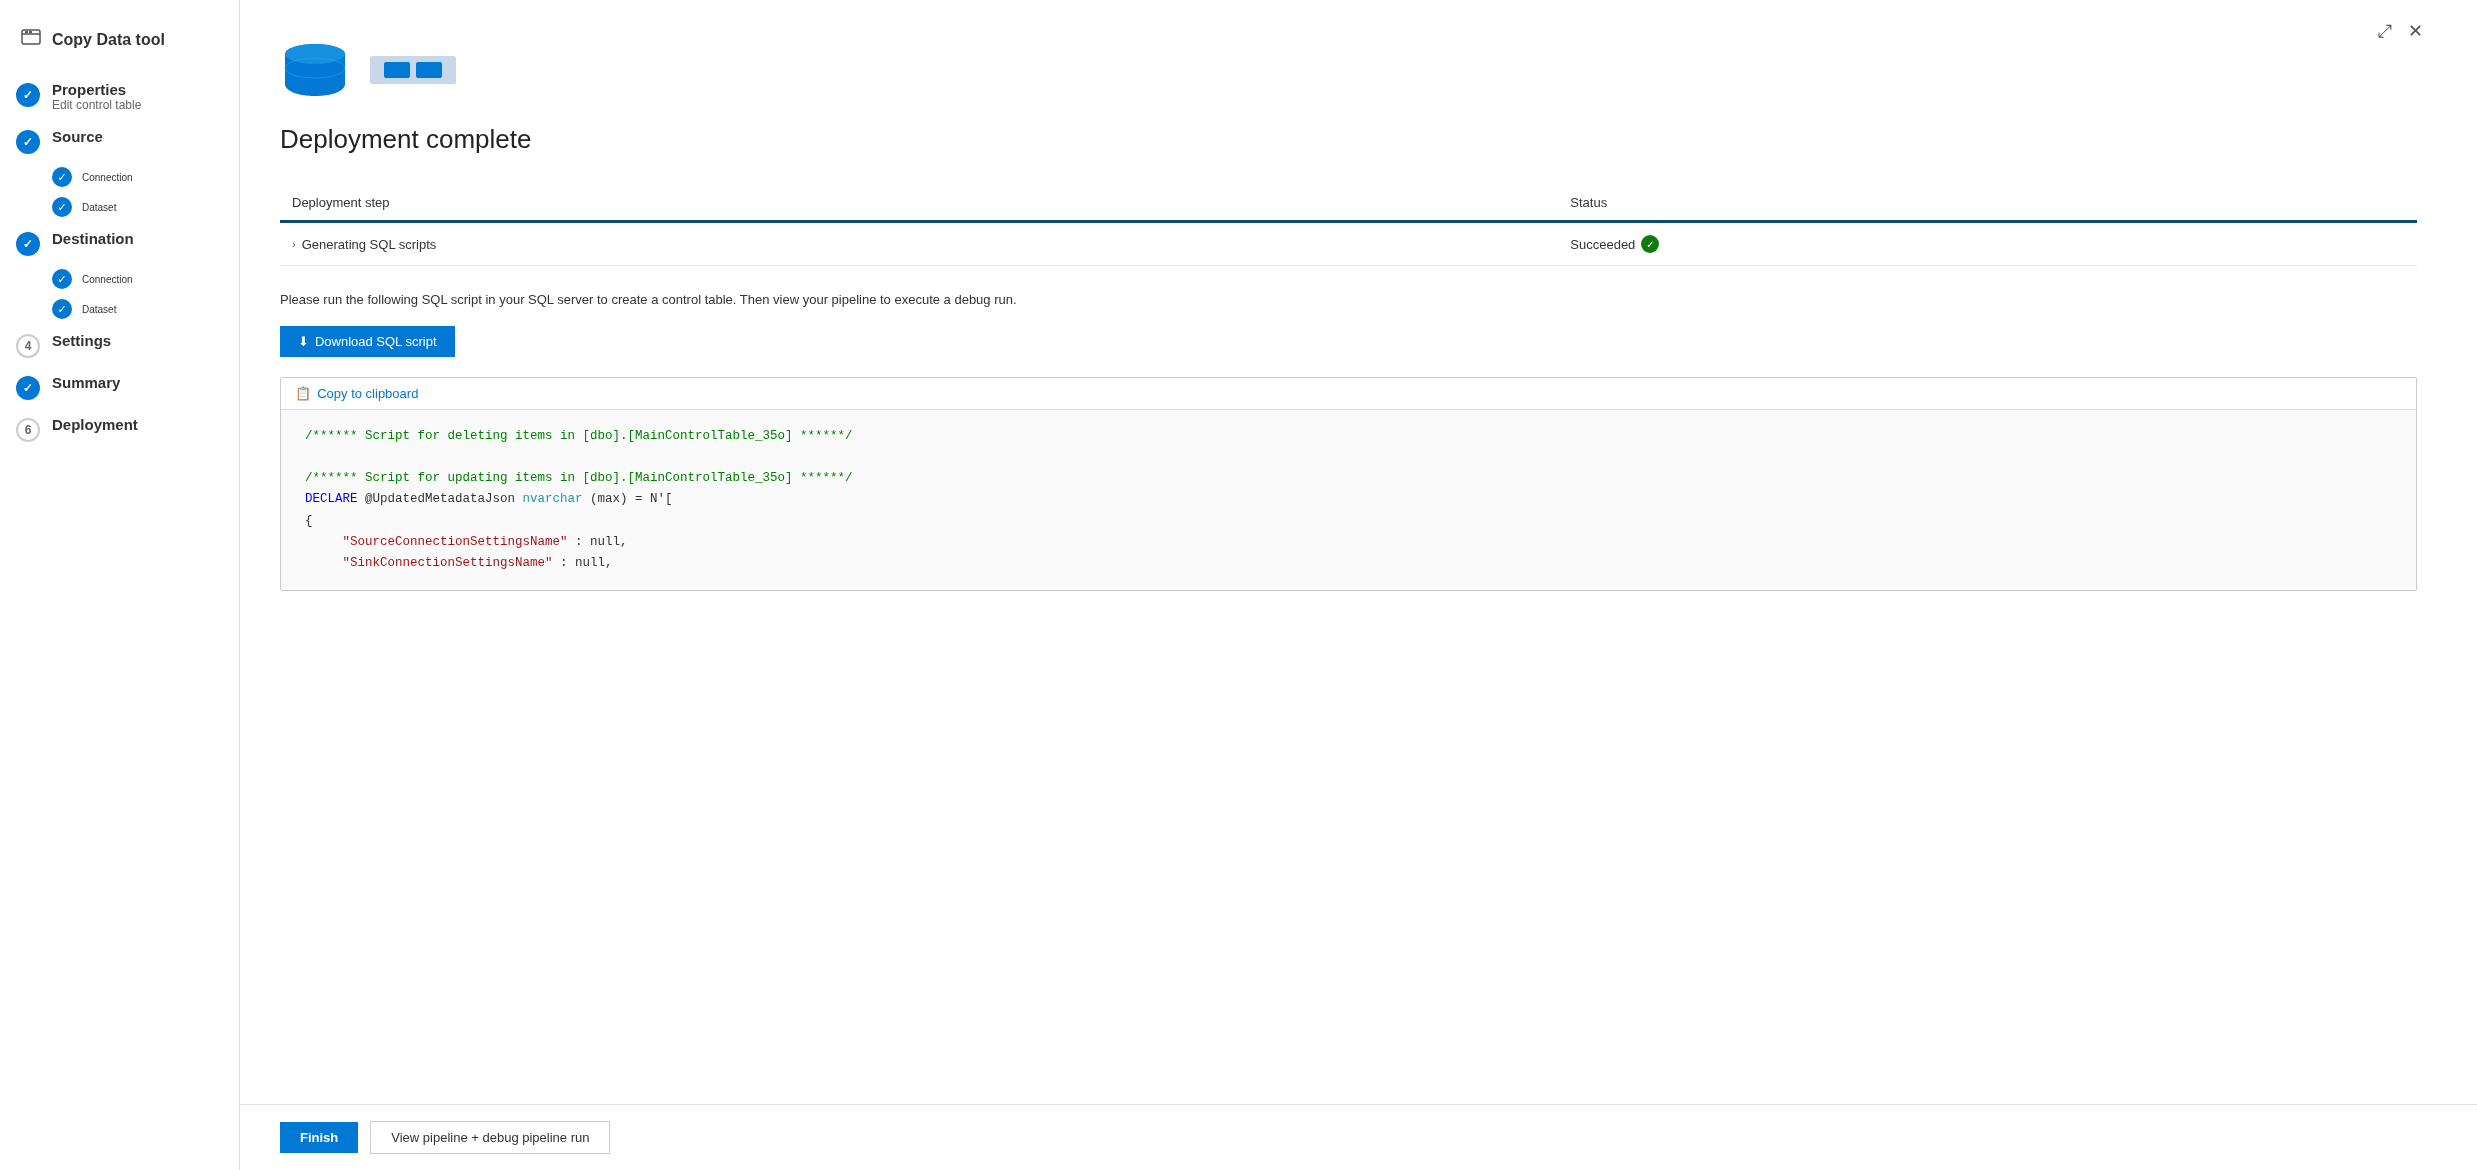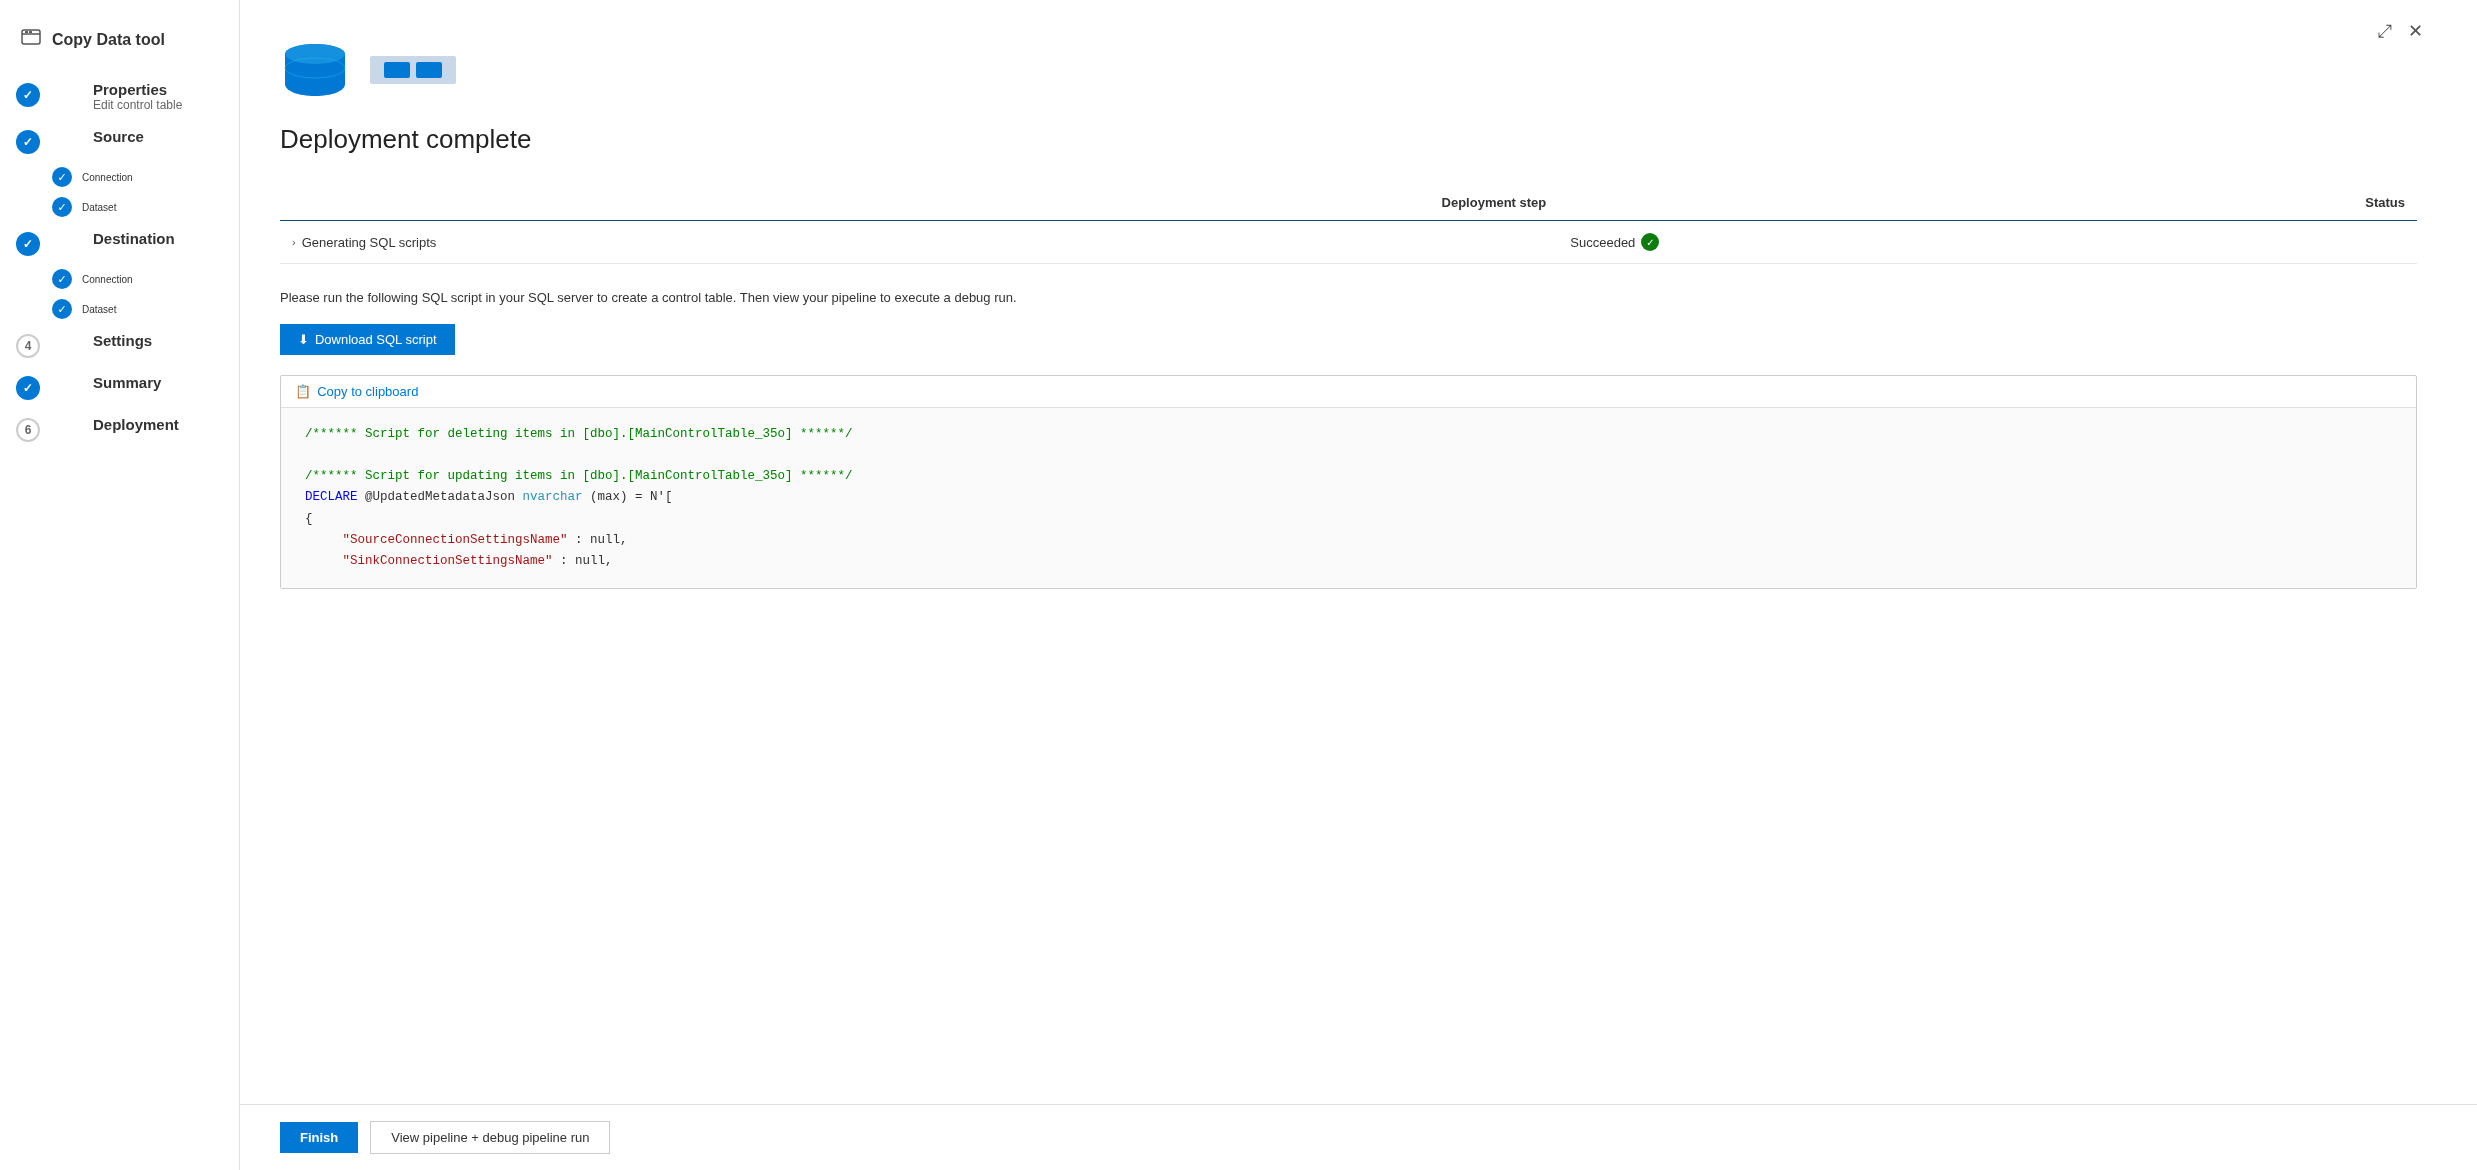--- a/index.html
+++ b/index.html
@@ -52,21 +52,20 @@
       color: #fff;
     }
     .step-number {
       background: #fff;
       border: 2px solid #ccc;
       color: #666;
     }
     .sidebar-step-content {
       display: flex;
       flex-direction: column;
-      margin-left: 41px;
     }
     .sidebar-step-label {
       font-size: 15px;
       font-weight: 600;
       color: #333;
     }
     .sidebar-step-sublabel {
       font-size: 12px;
       color: #666;
     }
@@ -142,24 +141,24 @@
       margin-bottom: 30px;
     }
 
     
     .deployment-table {
       width: 100%;
       border-collapse: collapse;
       margin-bottom: 24px;
     }
     .deployment-table th {
-      text-align: right;
-      font-weight: 700;
+      text-align: left;
+      font-weight: 400;
       padding: 10px 12px;
-      border-bottom: 1px solid #0c4a6e;
+      border-bottom: 3px solid #0c4a6e;
       font-size: 13px;
       color: #333;
     }
     .deployment-table td {
       padding: 12px 12px;
       border-bottom: 1px solid #e8e8e8;
       font-size: 13px;
     }
     .step-expand {
       display: flex;

